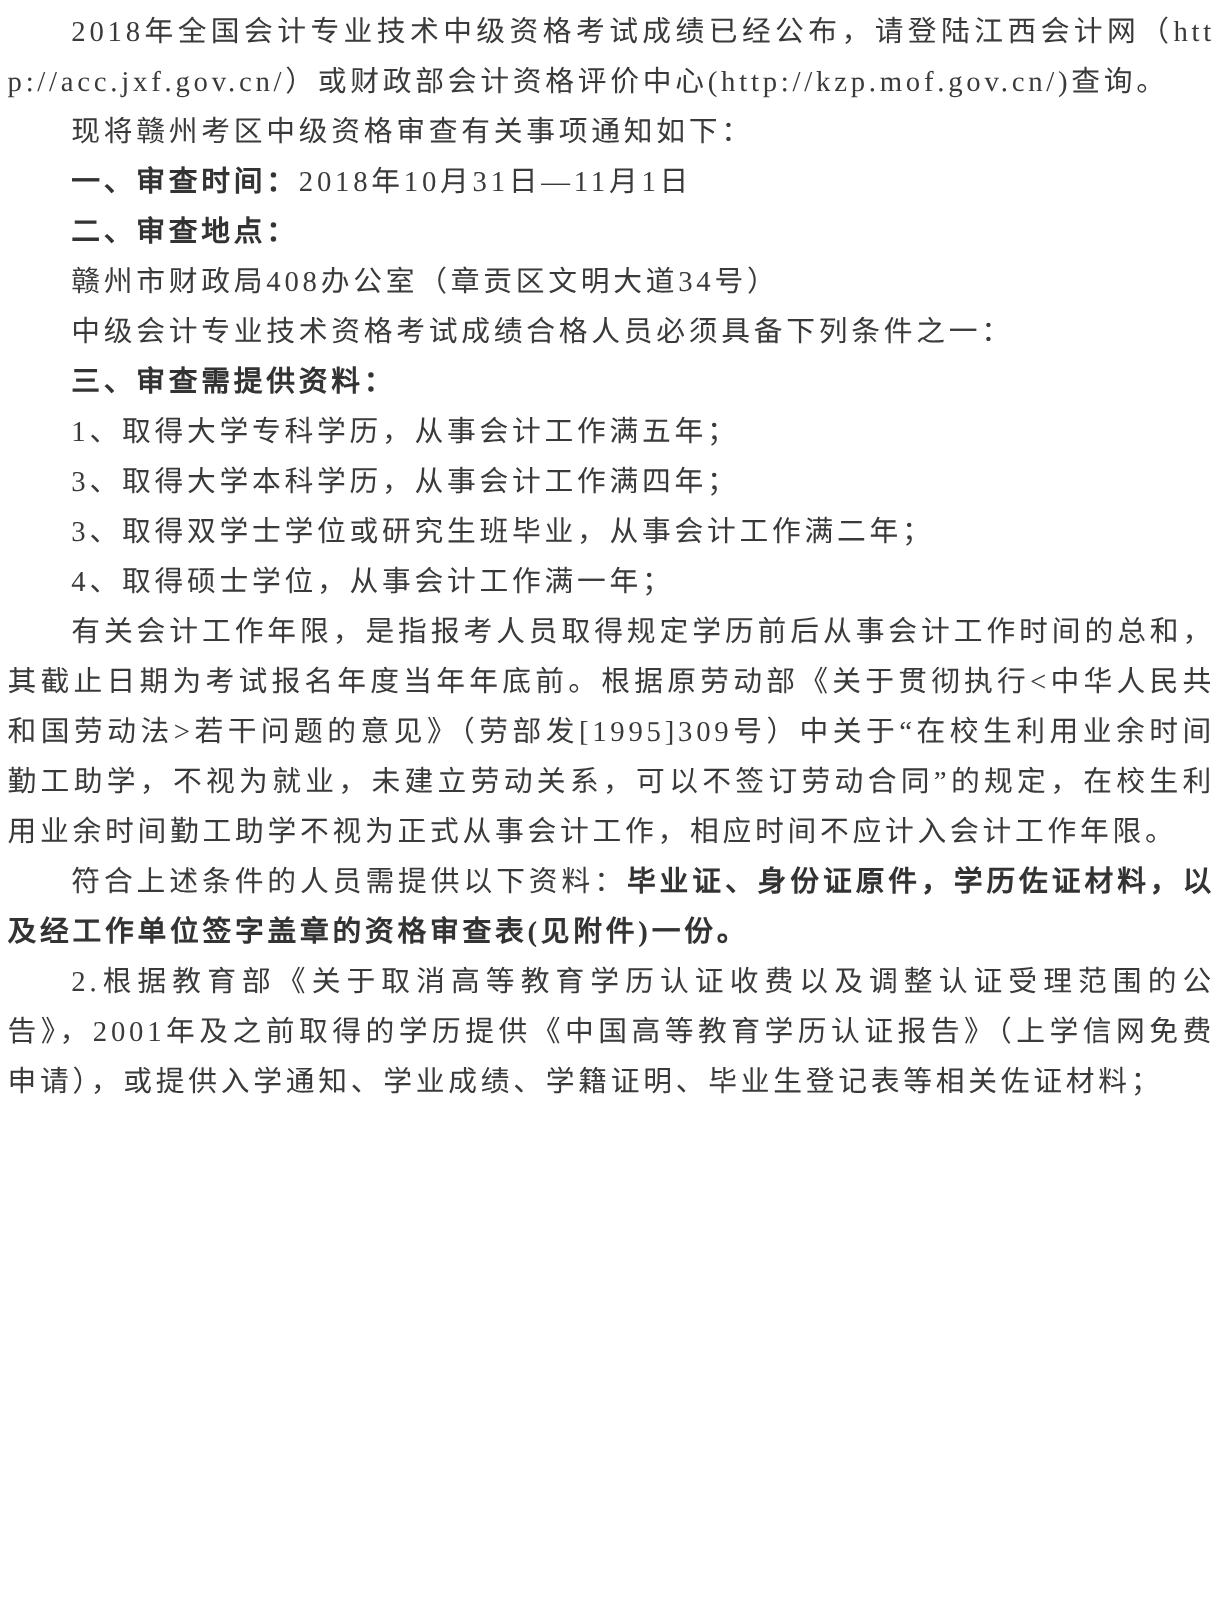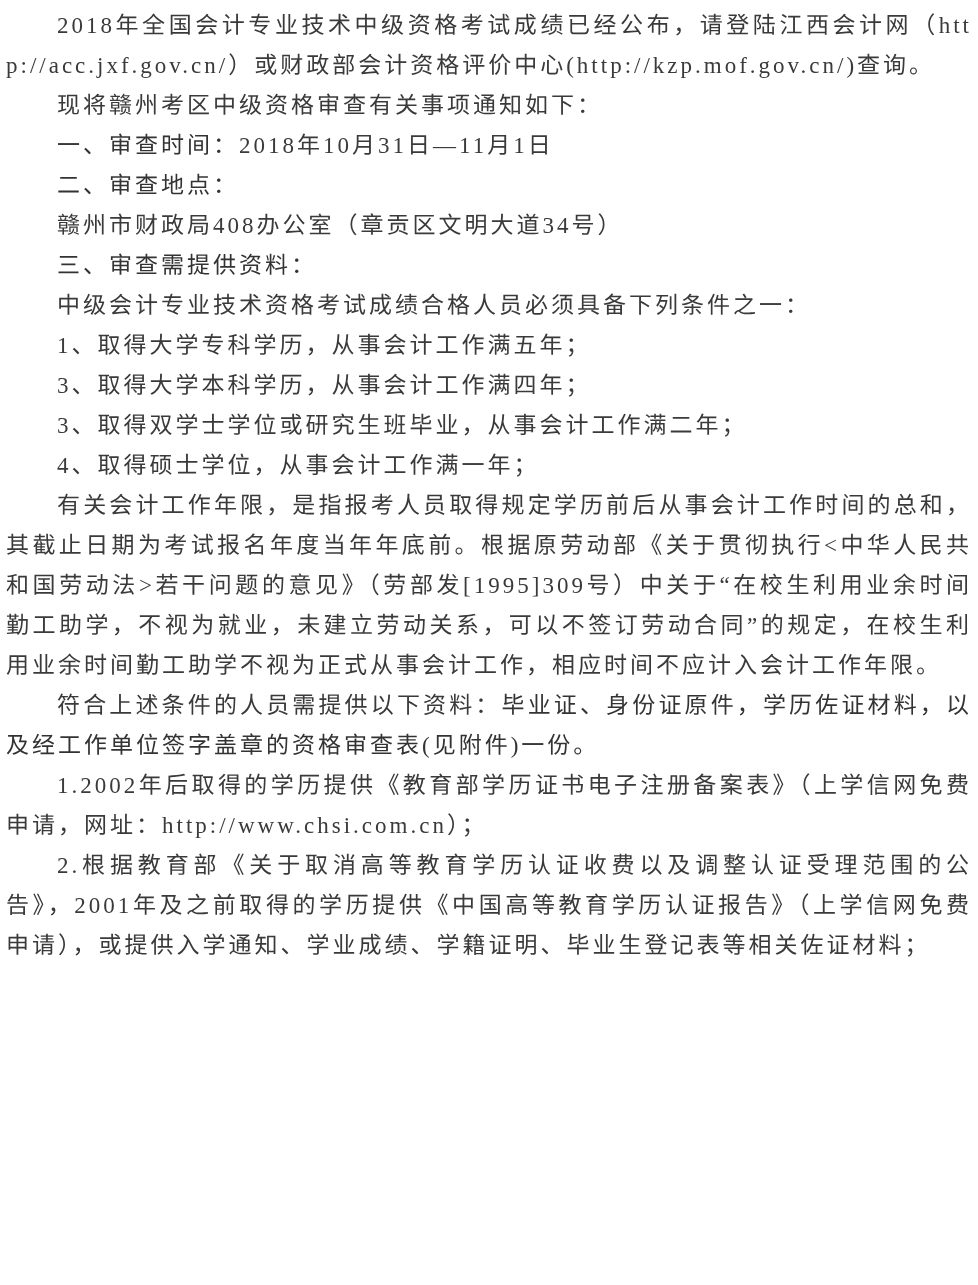--- a/index.html
+++ b/index.html
@@ -23,38 +23,37 @@
     text-align: justify;
     word-break: break-all;
     overflow-wrap: anywhere;
   }
   .para {
     margin: 0;
     padding: 0;
     text-indent: 51px;
   }
   .bold {
-    font-weight: normal;
+    font-weight: bold;
     color: #333333;
   }
 </style>
 </head>
 <body>
 
 <main class="doc">
   <div id="doc-body">
       <p class="para"><span class="">2018年全国会计专业技术中级资格考试成绩已经公布，请登陆江西会计网（http://acc.jxf.gov.cn/）或财政部会计资格评价中心(http://kzp.mof.gov.cn/)查询。</span></p>
       <p class="para"><span class="">现将赣州考区中级资格审查有关事项通知如下：</span></p>
       <p class="para"><span class="bold">一、审查时间：</span><span class="">2018年10月31日—11月1日</span></p>
       <p class="para"><span class="bold">二、审查地点：</span></p>
       <p class="para"><span class="">赣州市财政局408办公室（章贡区文明大道34号）</span></p>
+      <p class="para"><span class="">中级会计专业技术资格考试成绩合格人员必须具备下列条件之一：</span></p>
       <p class="para"><span class="bold">三、审查需提供资料：</span></p>
-      <p class="para"><span class="">中级会计专业技术资格考试成绩合格人员必须具备下列条件之一：</span></p>
       <p class="para"><span class="">1、取得大学专科学历，从事会计工作满五年；</span></p>
       <p class="para"><span class="">3、取得大学本科学历，从事会计工作满四年；</span></p>
       <p class="para"><span class="">3、取得双学士学位或研究生班毕业，从事会计工作满二年；</span></p>
       <p class="para"><span class="">4、取得硕士学位，从事会计工作满一年；</span></p>
       <p class="para"><span class="">有关会计工作年限，是指报考人员取得规定学历前后从事会计工作时间的总和，其截止日期为考试报名年度当年年底前。根据原劳动部《关于贯彻执行&lt;中华人民共和国劳动法&gt;若干问题的意见》（劳部发[1995]309号）中关于“在校生利用业余时间勤工助学，不视为就业，未建立劳动关系，可以不签订劳动合同”的规定，在校生利用业余时间勤工助学不视为正式从事会计工作，相应时间不应计入会计工作年限。</span></p>
       <p class="para"><span class="">符合上述条件的人员需提供以下资料：</span><span class="bold">毕业证、身份证原件，学历佐证材料，以及经工作单位签字盖章的资格审查表(见附件)一份。</span></p>
-      <p class="para"><span class="">1.2002年后取得的学历提供《教育部学历证书电子注册备案表》（上学信网免费申请，网址：http://www.chsi.com.cn）；</span></p>
       <p class="para"><span class="">2.根据教育部《关于取消高等教育学历认证收费以及调整认证受理范围的公告》，2001年及之前取得的学历提供《中国高等教育学历认证报告》（上学信网免费申请），或提供入学通知、学业成绩、学籍证明、毕业生登记表等相关佐证材料；</span></p>
     </div>
 </main>
 
 </body></html>

